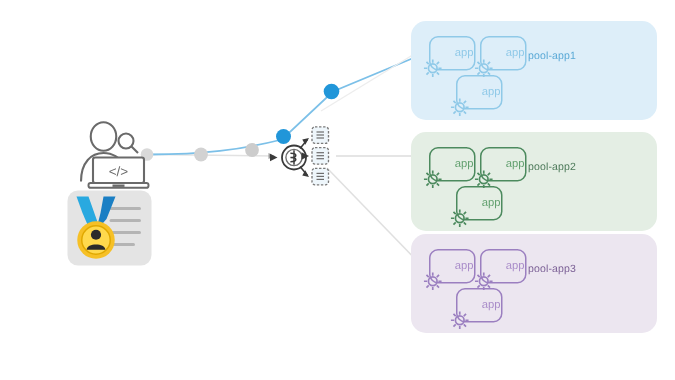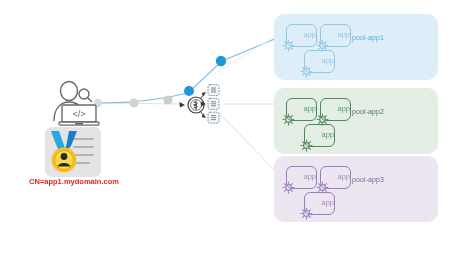--- a/index.html
+++ b/index.html
@@ -54,21 +54,21 @@
     border-radius: 6px;
     border: 1.2px solid #8fc9e8;
     box-sizing: border-box;
     background: transparent;
   }
   .app-node .app-text {
     position: absolute;
     left: 16px;
     right: 0;
     top: 5px;
-    text-align: right;
+    text-align: center;
     font-size: 7.5px;
     color: #8fc9e8;
   }
   .app-node .gear {
     position: absolute;
     left: -6px;
     bottom: -7px;
     width: 15px;
     height: 15px;
   }
@@ -158,21 +158,20 @@
     <polygon points="25,5 33,5 27,20 20,28 23,16" fill="#1b7fc4"></polygon>
 
     <g>
       <circle cx="20" cy="34" r="12.5" fill="#f6c026"></circle>
       <circle cx="20" cy="34" r="9.5" fill="#ffd94d" stroke="#e0a800" stroke-width="1"></circle>
       <circle cx="20" cy="30.5" r="3.4" fill="#2b2b2b"></circle>
       <path d="M13.8 40.5 C13.8 35.8, 26.2 35.8, 26.2 40.5 Z" fill="#2b2b2b"></path>
     </g>
   </svg>
 
-  <div class="cert-label">CN=app1.mydomain.com</div>
 
   <svg class="router-icon" viewBox="0 0 22 20">
     <circle cx="11" cy="10" r="8" fill="#ffffff" stroke="#3a3a3a" stroke-width="1.2"></circle>
     <circle cx="11" cy="10" r="5.4" fill="none" stroke="#6d6d6d" stroke-width="0.9"></circle>
     <path d="M11 5.2 L11 14.8" stroke="#3a3a3a" stroke-width="1"></path>
     <path d="M8.6 7.2 C13.4 7.2, 13.4 10, 8.6 10 C13.4 10, 13.4 12.8, 8.6 12.8" fill="none" stroke="#3a3a3a" stroke-width="1"></path>
   </svg>
 
   <svg class="layer" viewBox="0 0 450 253">
     <g fill="#3a3a3a">

